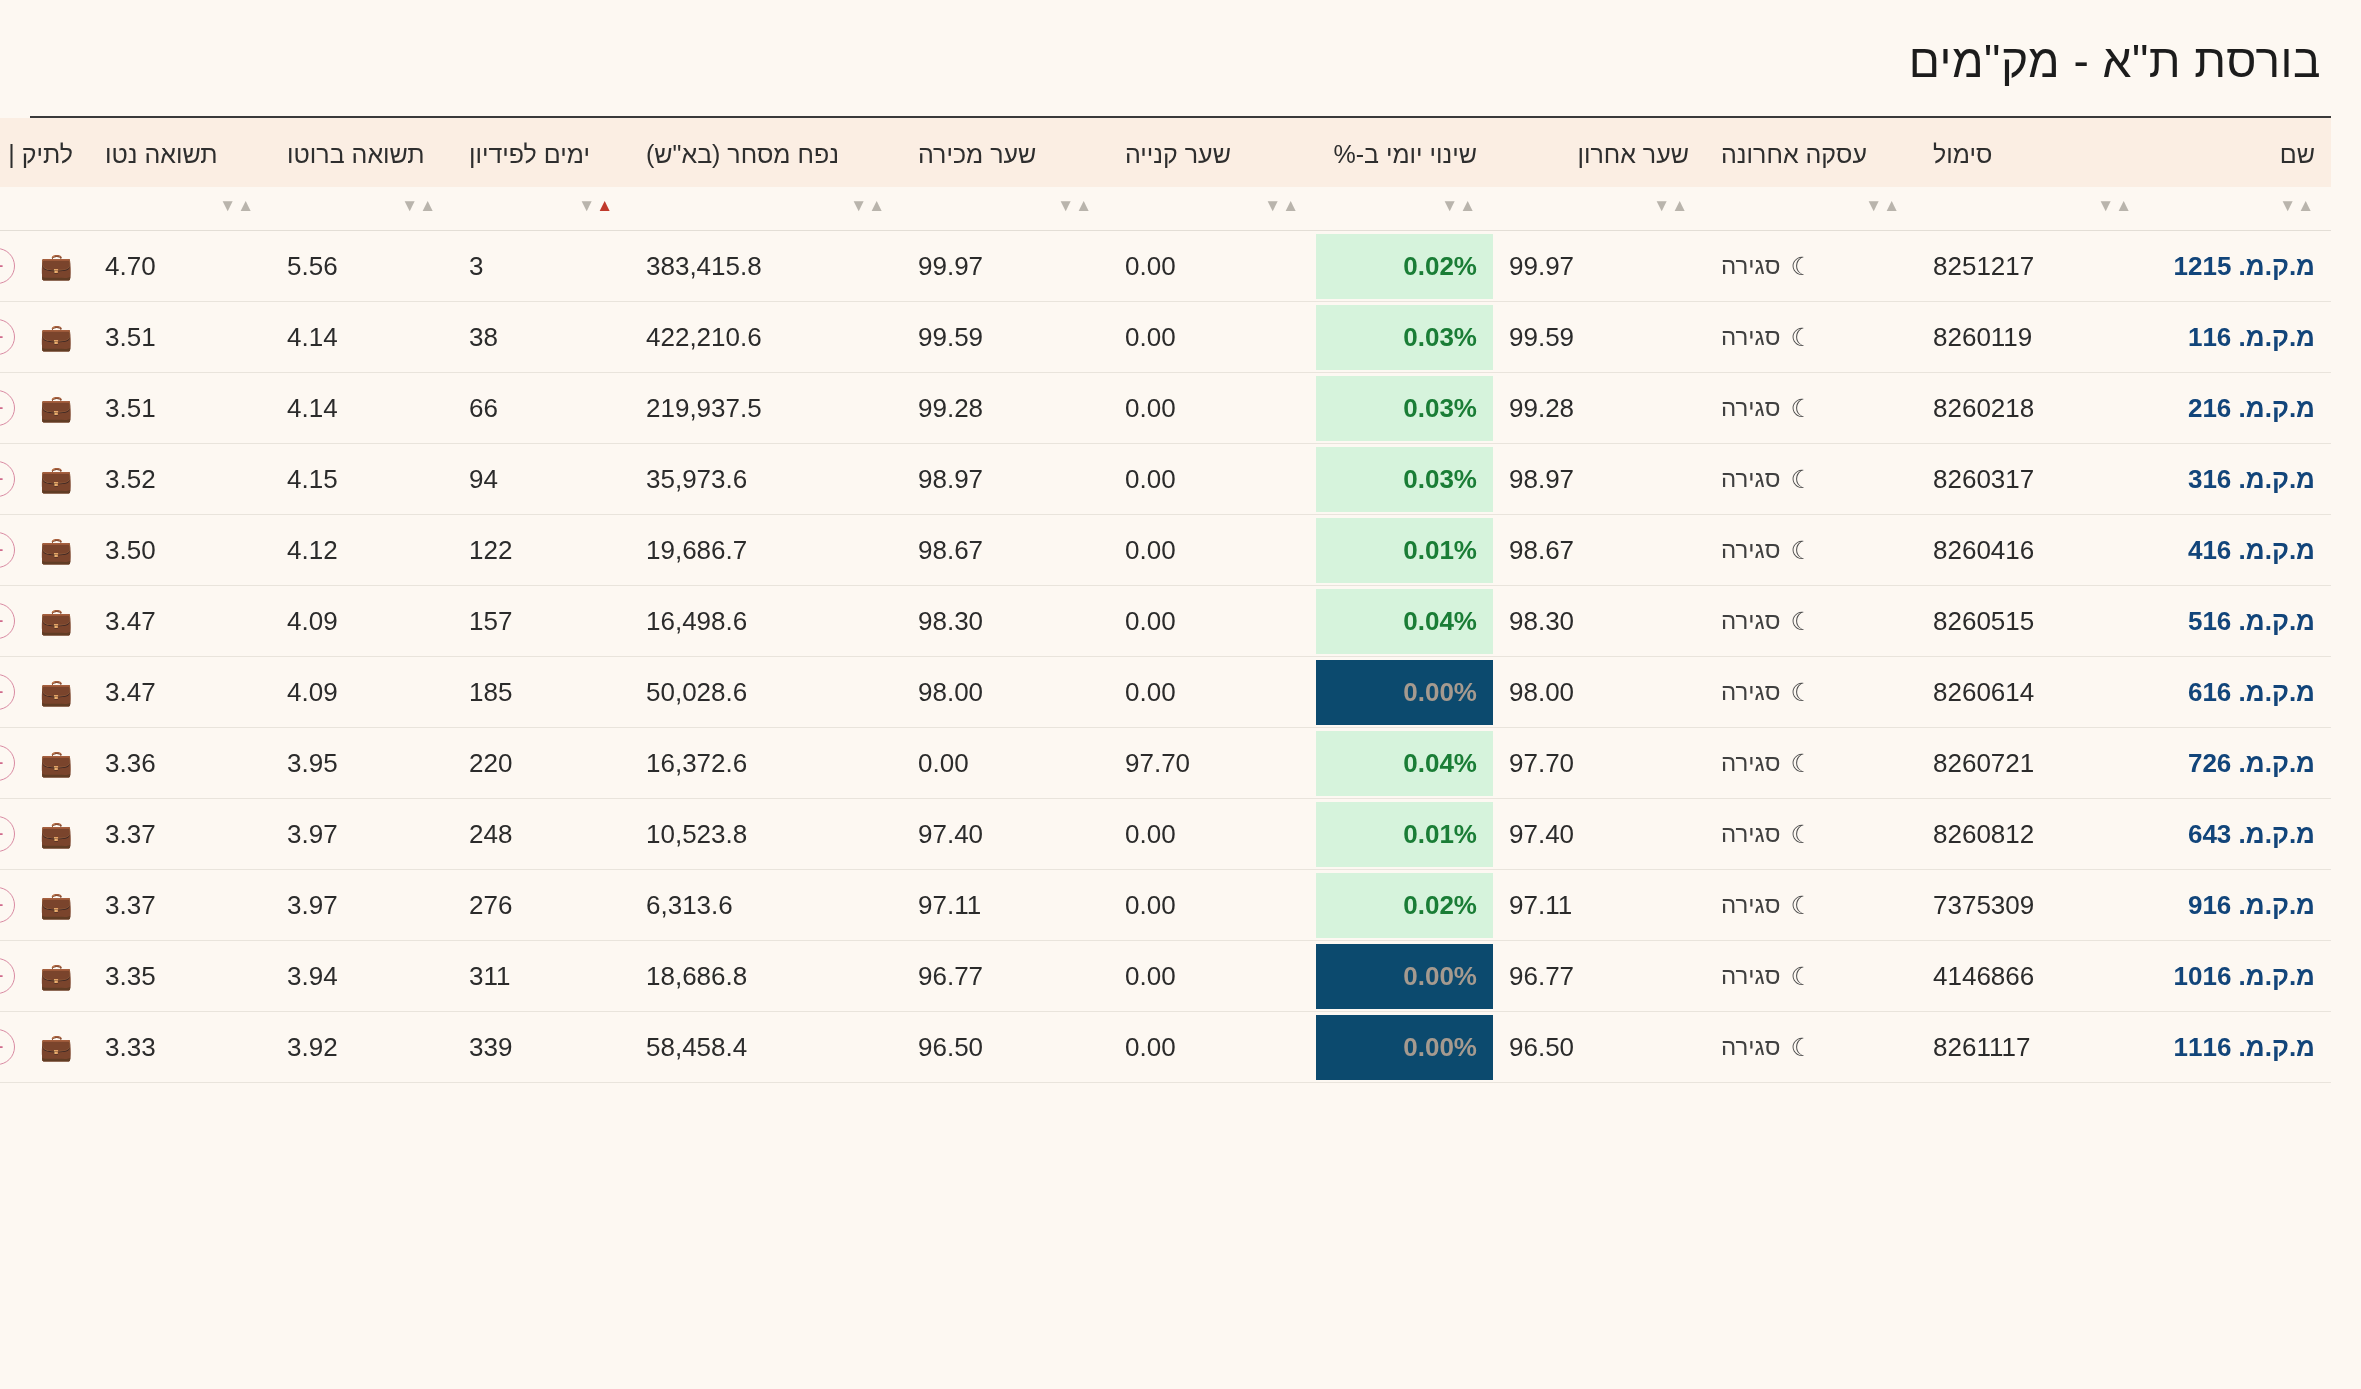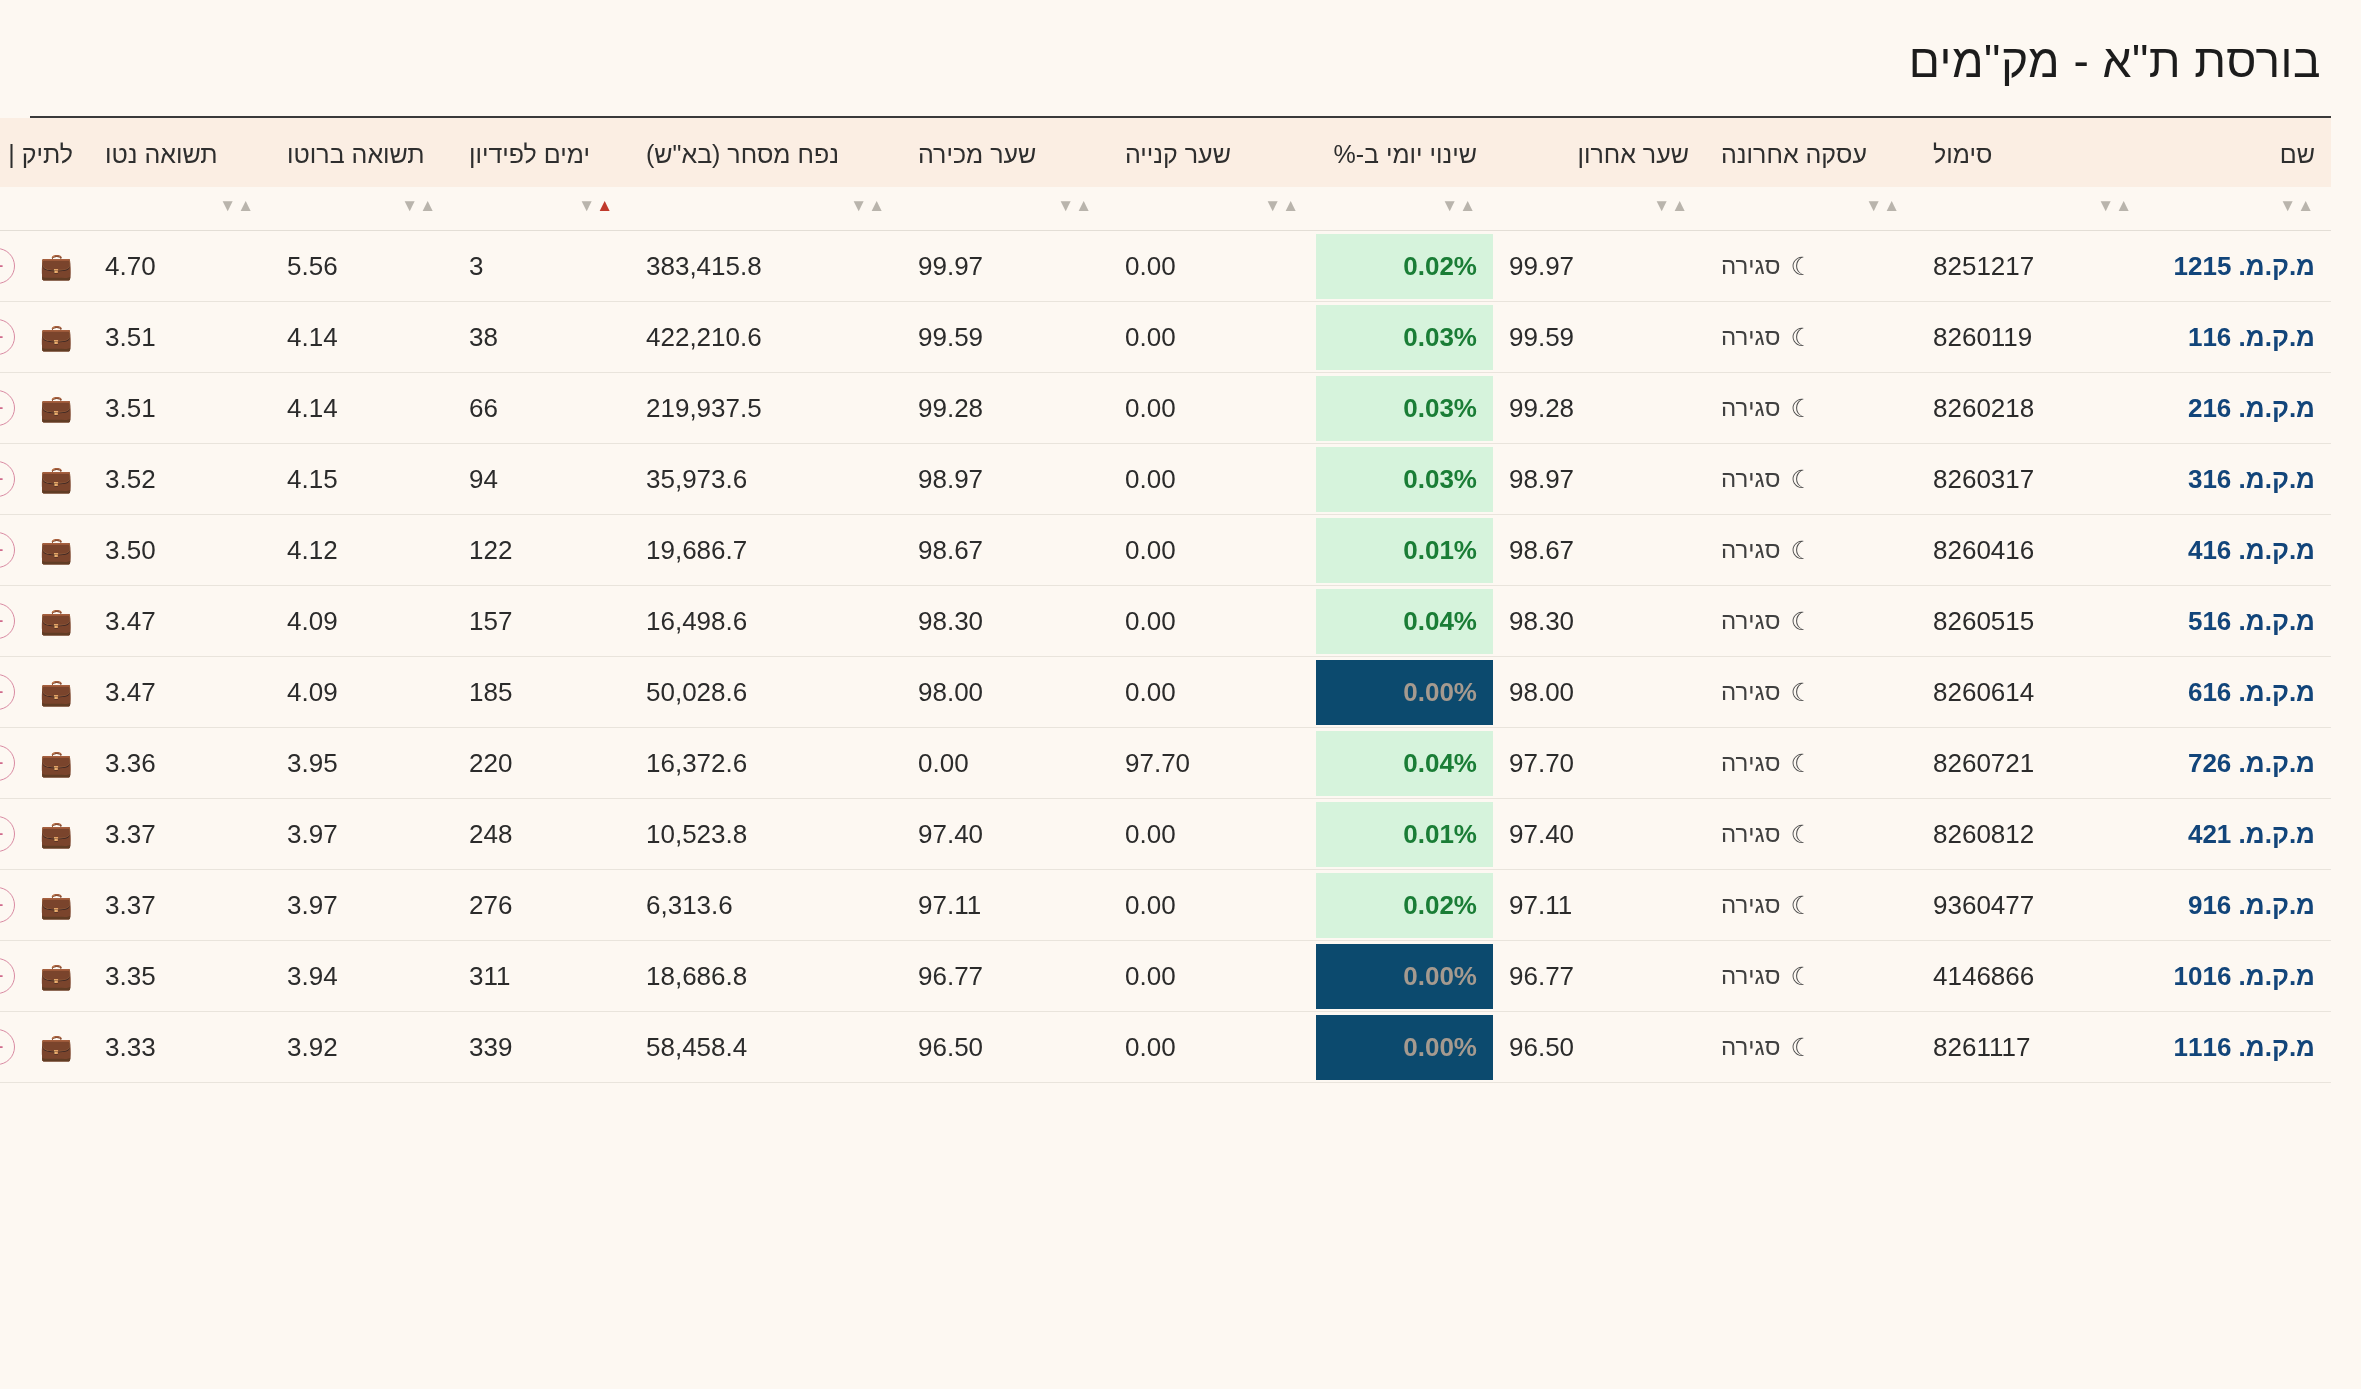--- a/index.html
+++ b/index.html
@@ -391,21 +391,21 @@
           <td class="volume">16,372.6</td>
           <td class="days">220</td>
           <td class="gross">3.95</td>
           <td class="net">3.36</td>
           <td class="actions"><span class="act-group">
               <span class="bag-icon">💼</span>
               <span class="plus-btn">+</span>
             </span></td>
         </tr>
         <tr>
-          <td class="name">מ.ק.מ. 421</td>
+          <td class="name">מ.ק.מ. 643</td>
           <td class="symbol">8260812</td>
           <td class="lastdeal"><span class="deal-wrap">
               <span class="moon">☾</span>
               <span class="deal-label">סגירה</span>
             </span></td>
           <td class="lastprice">97.40</td>
           <td class="change">
             <span class="change-cell change-pos">0.01%</span>
           </td>
           <td class="buy">0.00</td>
@@ -414,21 +414,21 @@
           <td class="days">248</td>
           <td class="gross">3.97</td>
           <td class="net">3.37</td>
           <td class="actions"><span class="act-group">
               <span class="bag-icon">💼</span>
               <span class="plus-btn">+</span>
             </span></td>
         </tr>
         <tr>
           <td class="name">מ.ק.מ. 916</td>
-          <td class="symbol">9360477</td>
+          <td class="symbol">7375309</td>
           <td class="lastdeal"><span class="deal-wrap">
               <span class="moon">☾</span>
               <span class="deal-label">סגירה</span>
             </span></td>
           <td class="lastprice">97.11</td>
           <td class="change">
             <span class="change-cell change-pos">0.02%</span>
           </td>
           <td class="buy">0.00</td>
           <td class="sell">97.11</td>

